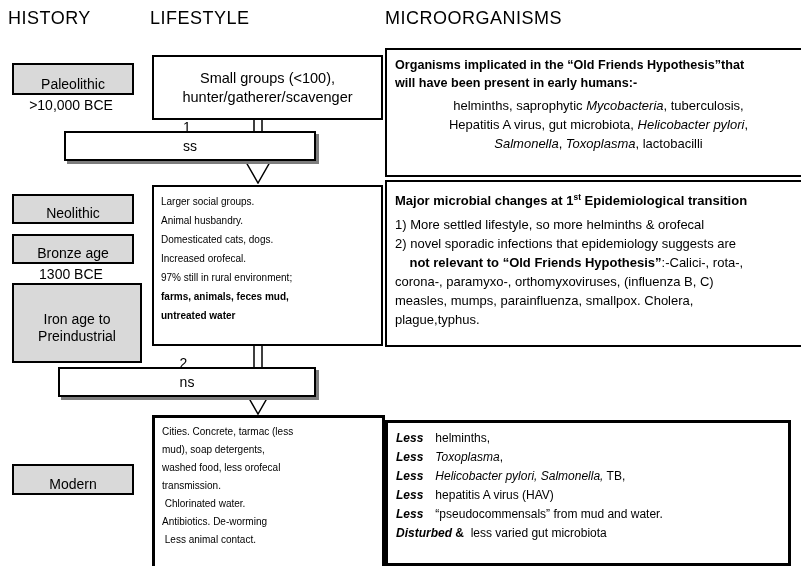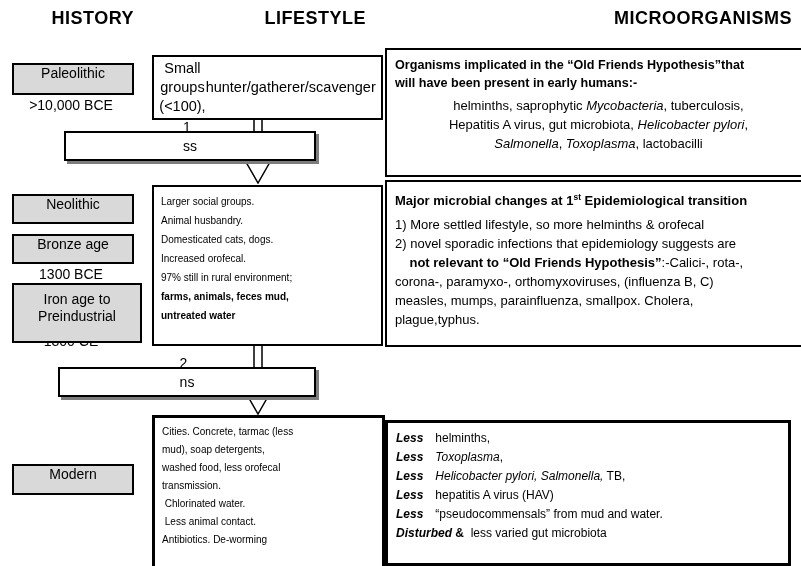--- a/index.html
+++ b/index.html
@@ -1,33 +1,33 @@
 <!DOCTYPE html>
 <html><head>
 <meta charset="utf-8">
 <style>
   html,body{margin:0;padding:0;background:#ffffff}
   .stage{
     position:relative;width:801px;height:566px;background:#ffffff;
     font-family:"Liberation Sans","DejaVu Sans",sans-serif;color:#000;overflow:hidden;
   }
-  .colhead{position:absolute;top:8px;font-weight:bold;font-size:18px;text-align:right;letter-spacing:.5px}
+  .colhead{position:absolute;top:8px;font-weight:normal;font-size:18px;text-align:left;letter-spacing:.5px}
   #h-history{left:8px;width:126px}
   #h-lifestyle{left:150px;width:216px}
   #h-micro{left:385px;width:407px}
 
   .hbox{
     position:absolute;left:12px;width:118px;background:#d9d9d9;border:2px solid #000;
-    display:flex;align-items:flex-start;justify-content:center;text-align:center;
+    display:flex;align-items:flex-end;justify-content:center;text-align:center;
     font-size:14px;line-height:17px;z-index:2;
   }
   #b-paleo{top:63px;height:28px}
   #b-neo{top:194px;height:26px}
   #b-bronze{top:234px;height:26px}
-  #b-iron{top:283px;height:44px;padding:6px 4px}
+  #b-iron{top:283px;height:44px;padding:16px 4px}
   #b-modern{top:464px;height:27px}
 
   .hdate{position:absolute;left:12px;width:118px;text-align:center;font-size:14px}
   #d-paleo{top:97px}
   #d-neo{top:209px}
   #d-bronze{top:266px}
   #d-iron{top:333px}
 
   .tbox{
     position:absolute;background:#fff;border:2px solid #000;box-shadow:3px 3px 0 #7d7d7d;
@@ -35,21 +35,21 @@
   }
   #t1{left:64px;top:131px;width:248px;height:26px}
   #t2{left:58px;top:367px;width:254px;height:26px}
 
   .arrow{position:absolute;z-index:1}
   #arrow1{left:245px;top:106px}
   #arrow2{left:245px;top:331px}
 
   .lbox{position:absolute;left:152px;width:213px;background:#fff;border:2px solid #000;
         font-size:10px;padding:5px 7px;z-index:2}
-  #l1{top:55px;height:51px;display:flex;flex-direction:row;align-items:center;justify-content:center;
+  #l1{top:55px;height:51px;display:flex;flex-direction:column;align-items:center;justify-content:center;
       text-align:center;font-size:14.5px}
   #l2{top:185px;height:147px}
   #l3{top:415px;height:141px}
   #l3 .rl{line-height:18px}
 
   .mbox{position:absolute;left:385px;background:#fff;border:2px solid #000;font-size:13px;padding:6px 8px;z-index:2}
   #m1{top:48px;width:407px;height:113px}
   #m2{top:180px;width:407px;height:151px}
   #m3{top:420px;width:384px;height:128px;font-size:12px}
 
@@ -131,22 +131,22 @@
       <div class="rl"><span>97% still in rural environment;</span></div>
       <div class="rl"><span class="fb">farms, animals, feces mud,</span></div>
       <div class="rl"><span class="fb">untreated water</span></div>
     </div>
   <div class="lbox thick" id="l3">
       <div class="rl"><span>Cities. Concrete, tarmac (less</span></div>
       <div class="rl"><span>mud), soap detergents,</span></div>
       <div class="rl"><span>washed food, less orofecal</span></div>
       <div class="rl"><span>transmission.</span></div>
       <div class="rl"><span> Chlorinated water.</span></div>
+      <div class="rl"><span>Antibiotics. De-worming</span></div>
       <div class="rl"><span> Less animal contact.</span></div>
-      <div class="rl"><span>Antibiotics. De-worming</span></div>
     </div>
 
   <div class="mbox" id="m1">
     <div class="m1title">
         <div class="rl"><span class="fb">Organisms implicated in the “Old Friends Hypothesis”that</span></div>
         <div class="rl"><span class="fb">will have been present in early humans:-</span></div>
       </div>
     <div class="m1body">
         <div class="rl"><span>helminths, saprophytic </span><span class="fi">Mycobacteria</span><span>, tuberculosis,</span></div>
         <div class="rl"><span>Hepatitis A virus, gut microbiota, </span><span class="fi">Helicobacter pylori</span><span>,</span></div>

